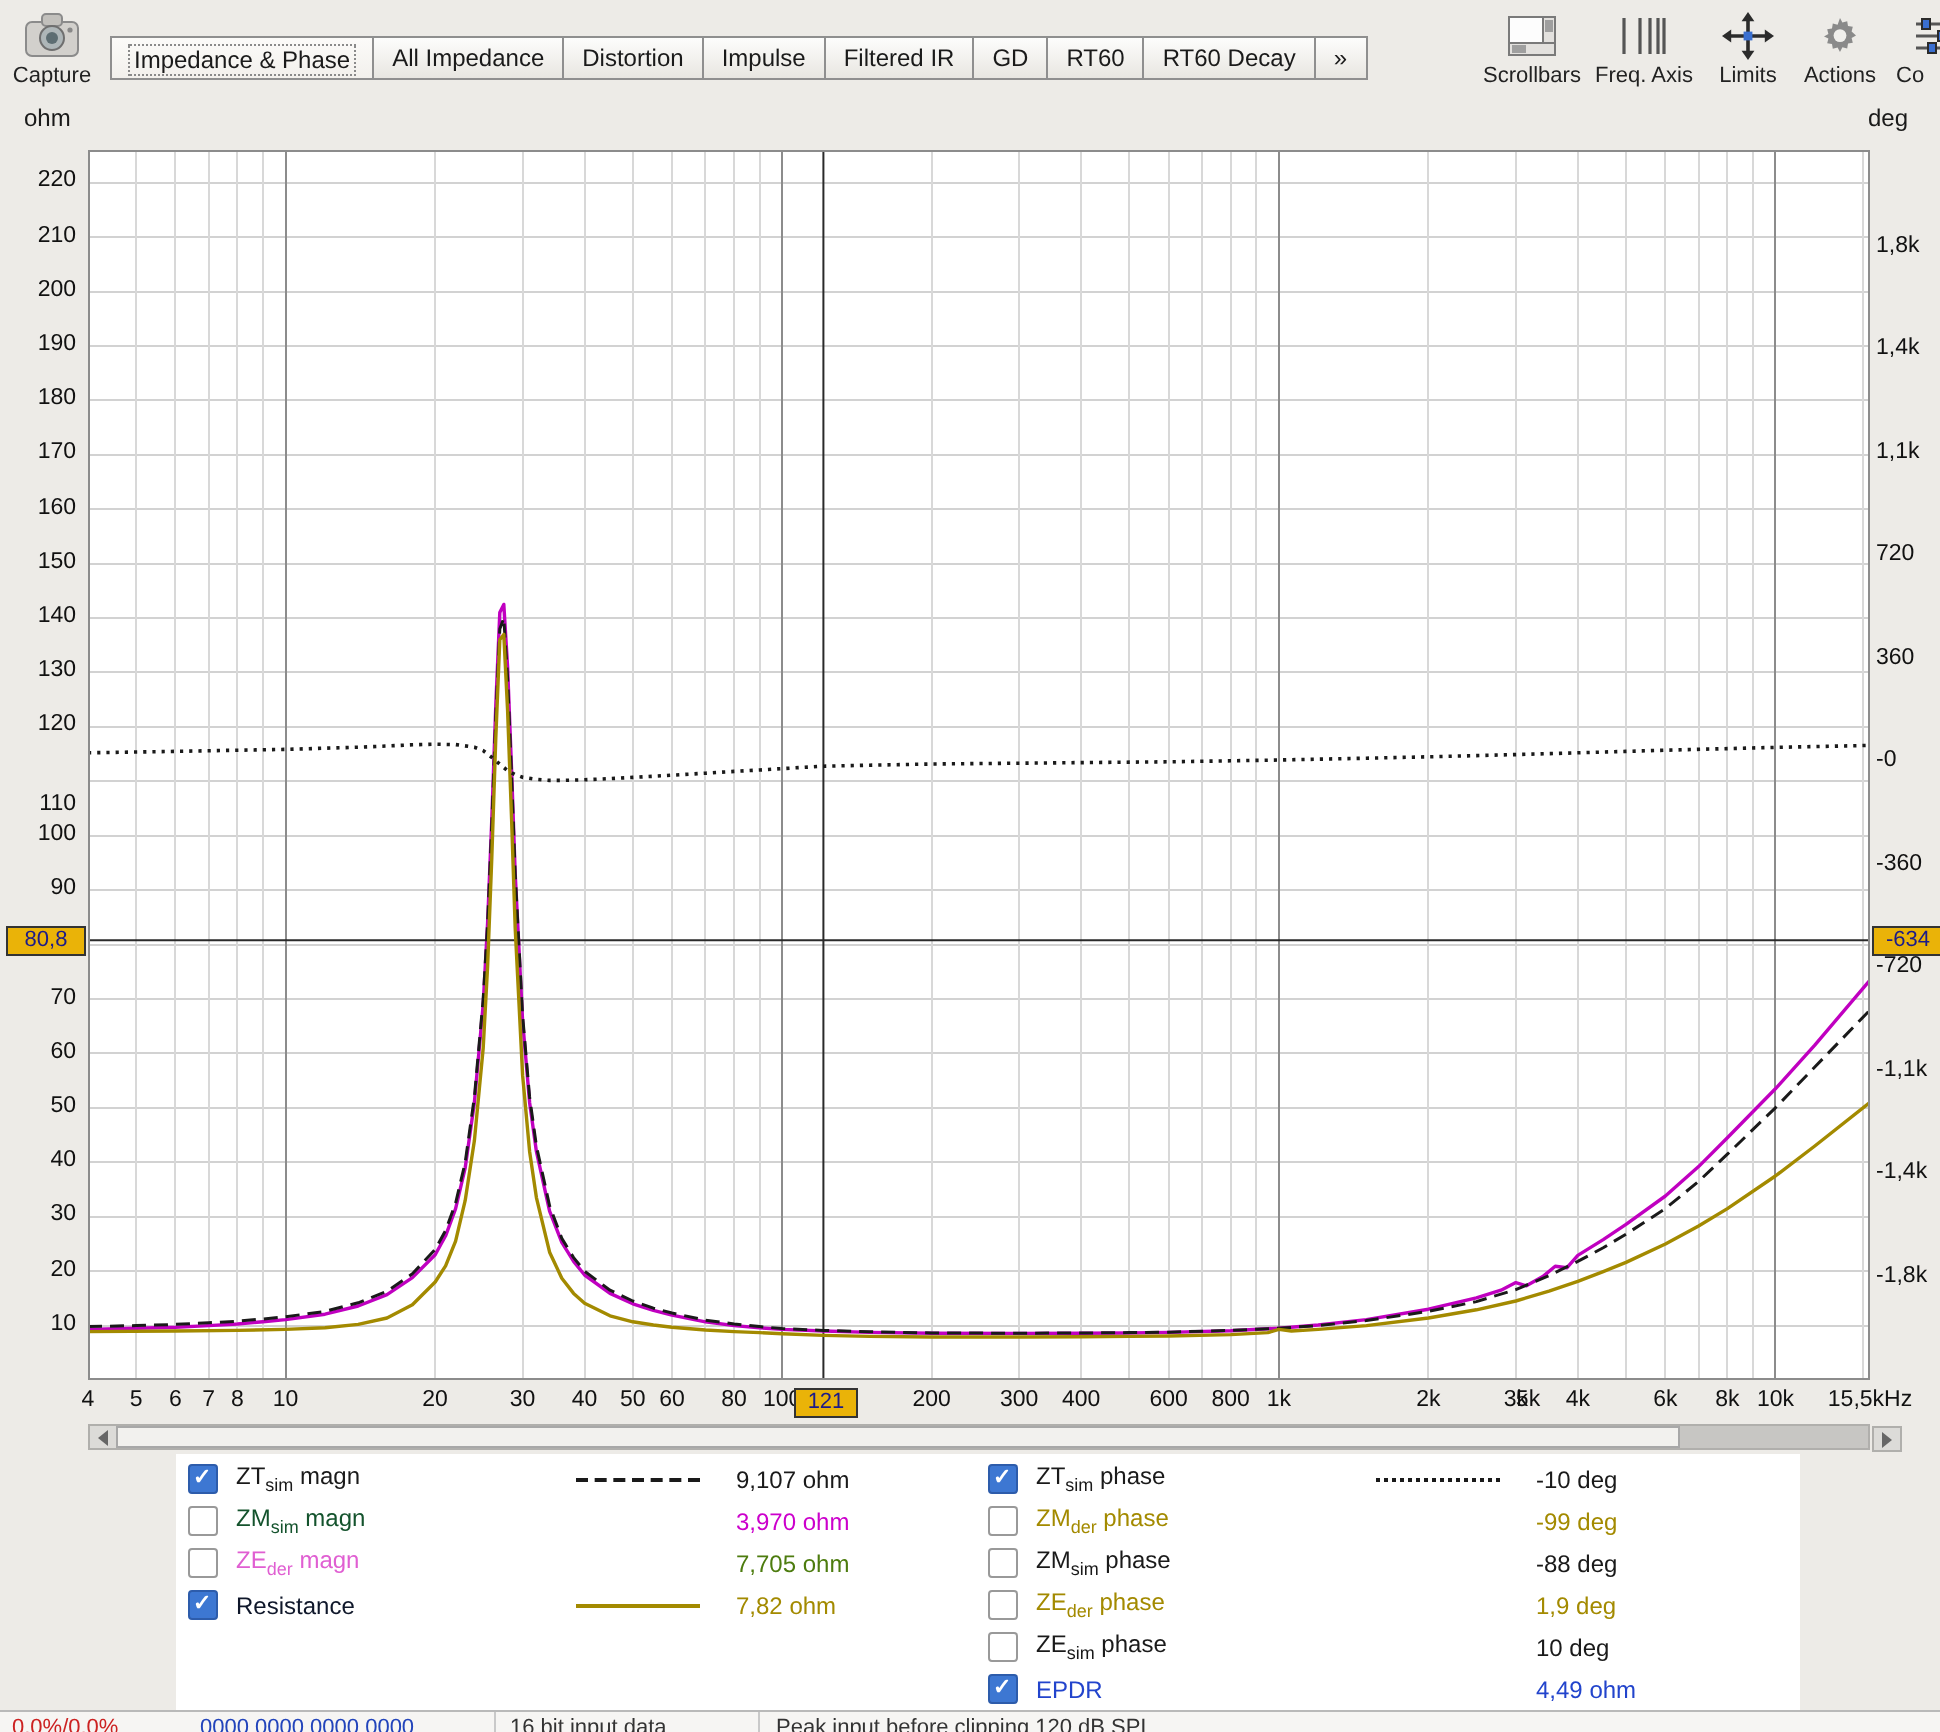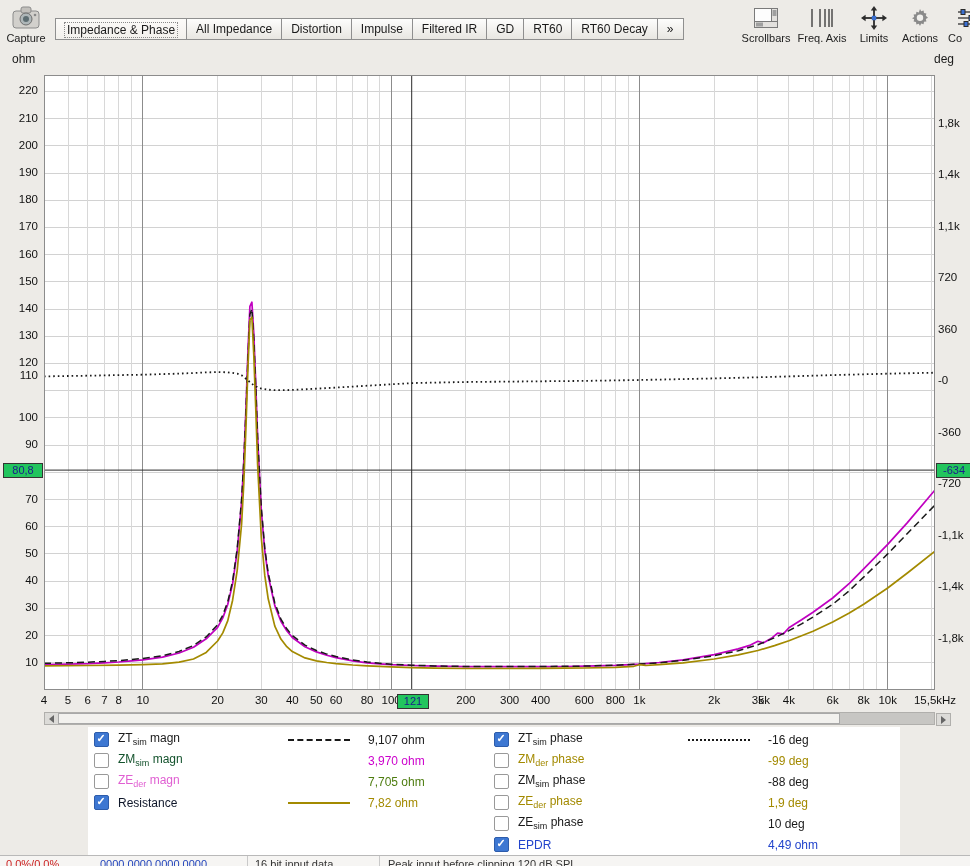--- a/index.html
+++ b/index.html
@@ -19,21 +19,21 @@
   .tbtn .ticon{height:29px;display:flex;align-items:center;justify-content:center;}
   .tbtn.clipped .ticon{justify-content:flex-start;padding-left:12px;}
   .tbtn.clipped .tlabel{text-align:left;padding-left:5px;}
   
   #ohm-unit{position:absolute;left:12px;top:52px;}
   #deg-unit{position:absolute;left:934px;top:52px;}
   #plot{position:absolute;left:44px;top:75px;background:#fff;}
   .ytick{position:absolute;left:2px;width:36px;text-align:right;font-size:11.5px;color:#111;}
   .yrtick{position:absolute;left:938px;width:34px;text-align:left;font-size:11.5px;color:#111;}
   .xtick{position:absolute;top:694px;transform:translateX(-50%);font-size:11.5px;color:#111;white-space:nowrap;}
-  .curbox{position:absolute;background:#22c55e;border:1px solid #333;color:#1b1b8a;font-size:11px;
+  .curbox{position:absolute;background:#eab308;border:1px solid #333;color:#1b1b8a;font-size:11px;
     line-height:13px;padding:0 2px;text-align:center;z-index:5;}
   #cursor-ohm{left:3px;top:463px;width:34px;}
   #cursor-deg{left:936px;top:463px;width:30px;}
   #cursor-freq{left:397px;top:694px;width:26px;}
   
   #hscroll{position:absolute;left:44px;top:712px;width:891px;height:13px;background:#c7c6c3;
     border:1px solid #b0afac;box-sizing:border-box;}
   #thumb{position:absolute;left:13px;top:0;width:782px;height:11px;background:#f2f1ee;
     border:1px solid #a8a8a8;box-sizing:border-box;}
   .arr{position:absolute;width:13px;height:11px;background:#dcdbd8;display:flex;align-items:center;justify-content:center;}
@@ -244,21 +244,21 @@
         <div class="ytick" style="top: 111.54px;">210</div>
         <div class="ytick" style="top: 138.752px;">200</div>
         <div class="ytick" style="top: 165.965px;">190</div>
         <div class="ytick" style="top: 193.177px;">180</div>
         <div class="ytick" style="top: 220.389px;">170</div>
         <div class="ytick" style="top: 247.602px;">160</div>
         <div class="ytick" style="top: 274.814px;">150</div>
         <div class="ytick" style="top: 302.027px;">140</div>
         <div class="ytick" style="top: 329.239px;">130</div>
         <div class="ytick" style="top: 356.451px;">120</div>
-        <div class="ytick" style="top: 369px;">110</div>
+        <div class="ytick" style="top: 396px;">110</div>
         <div class="ytick" style="top: 410.876px;">100</div>
         <div class="ytick" style="top: 438.088px;">90</div>
         <div class="ytick" style="top: 465.301px;">80</div>
         <div class="ytick" style="top: 492.513px;">70</div>
         <div class="ytick" style="top: 519.726px;">60</div>
         <div class="ytick" style="top: 546.938px;">50</div>
         <div class="ytick" style="top: 574.15px;">40</div>
         <div class="ytick" style="top: 601.363px;">30</div>
         <div class="ytick" style="top: 628.575px;">20</div>
         <div class="ytick" style="top: 655.788px;">10</div>
@@ -346,21 +346,21 @@
           <span class="leg-value" style="color: rgb(163, 138, 0);">7,82 ohm</span>
         </div>
       </div>
     <div class="leg-col" id="legcol2">
         <div class="leg-row">
           <span class="cb on"></span>
           <span class="leg-label" style="color: rgb(26, 26, 26);">ZT<sub>sim</sub> phase</span>
           <span class="leg-sample">
             <i style="border-top-style: dotted; border-top-color: rgb(26, 26, 26);"></i>
           </span>
-          <span class="leg-value" style="color: rgb(26, 26, 26);">-16 deg</span>
+          <span class="leg-value" style="color: rgb(26, 26, 26);">-10 deg</span>
         </div>
         <div class="leg-row">
           <span class="cb"></span>
           <span class="leg-label" style="color: rgb(163, 138, 0);">ZM<sub>der</sub> phase</span>
           <span class="leg-sample"></span>
           <span class="leg-value" style="color: rgb(163, 138, 0);">-99 deg</span>
         </div>
         <div class="leg-row">
           <span class="cb"></span>
           <span class="leg-label" style="color: rgb(26, 26, 26);">ZM<sub>sim</sub> phase</span>

